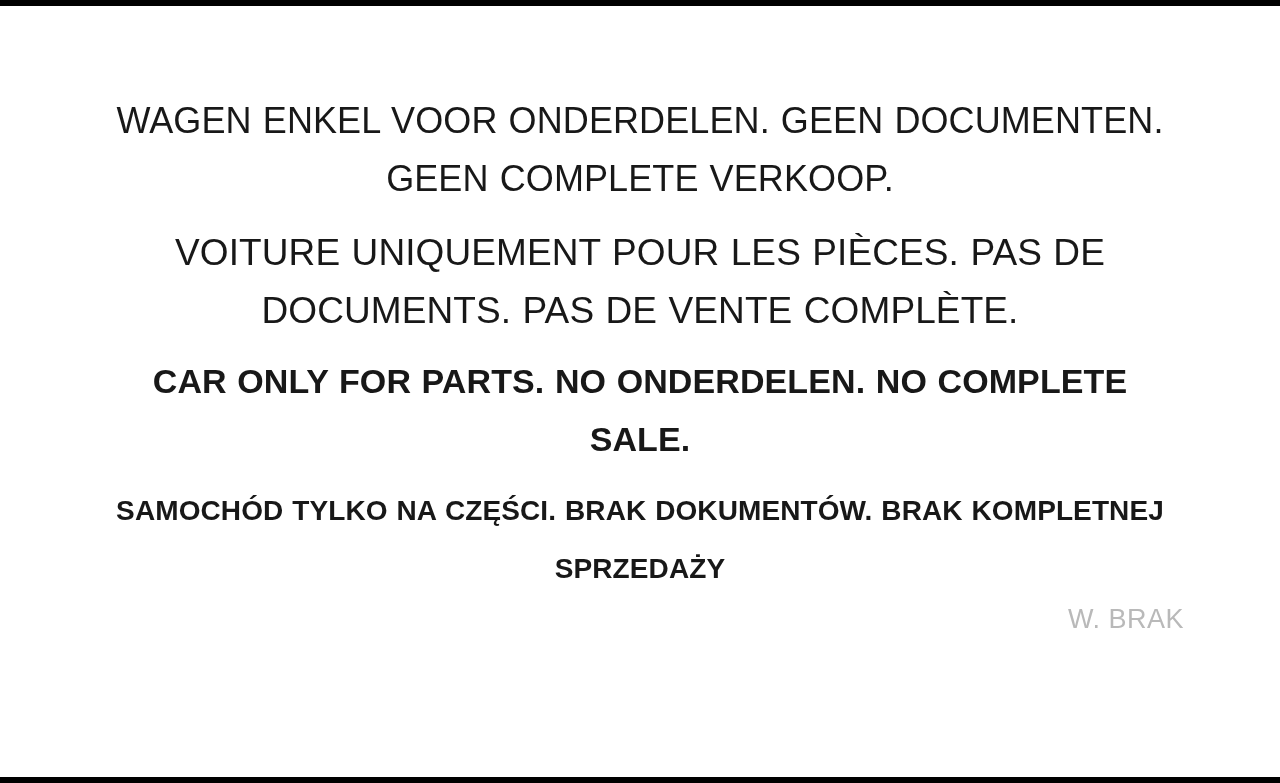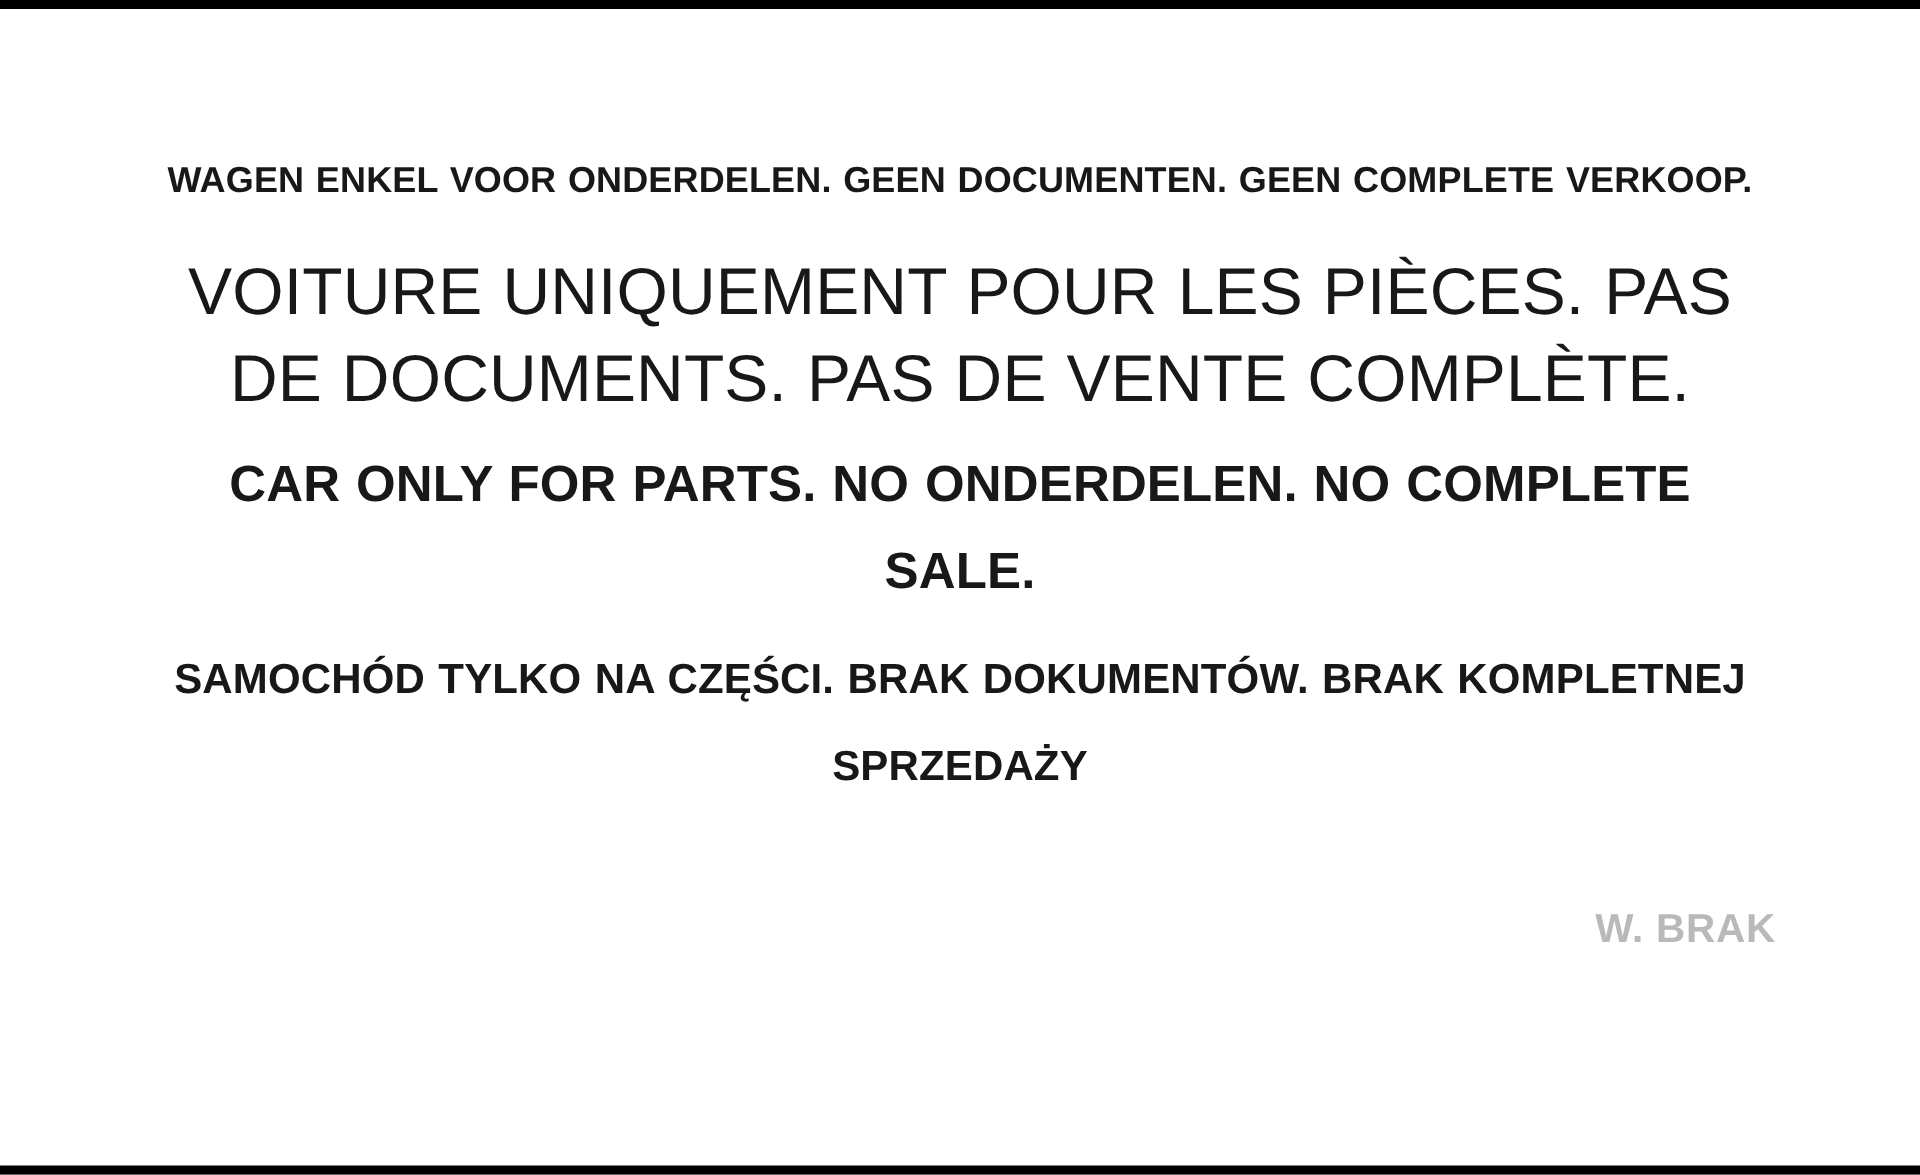--- a/index.html
+++ b/index.html
@@ -32,27 +32,27 @@
     align-items: center;
   }
   .notice-line {
     width: 1060px;
     text-align: center;
     color: #181818;
     letter-spacing: 0.1px;
     word-spacing: 1px;
   }
   .l-nl {
-    font-size: 24px;
-    font-weight: bold;
+    font-size: 36px;
+    font-weight: normal;
     line-height: 58px;
     margin-bottom: 16px;
   }
   .l-fr {
-    font-size: 44px;
+    font-size: 37px;
     font-weight: normal;
     line-height: 58px;
     margin-bottom: 12px;
   }
   .l-en {
     font-size: 34px;
     font-weight: bold;
     line-height: 58px;
     margin-bottom: 14px;
   }
@@ -66,21 +66,21 @@
     font-size: 28px;
     font-weight: bold;
     line-height: 58px;
     margin-bottom: 0;
   }
   .watermark {
     position: absolute;
     right: 96px;
     top: 598px;
     font-size: 27px;
-    font-weight: bold;
+    font-weight: normal;
     color: #b9b9b9;
     letter-spacing: 0.5px;
     pointer-events: none;
     white-space: nowrap;
   }
 </style>
 </head>
 <body>
 
 <div id="page">

